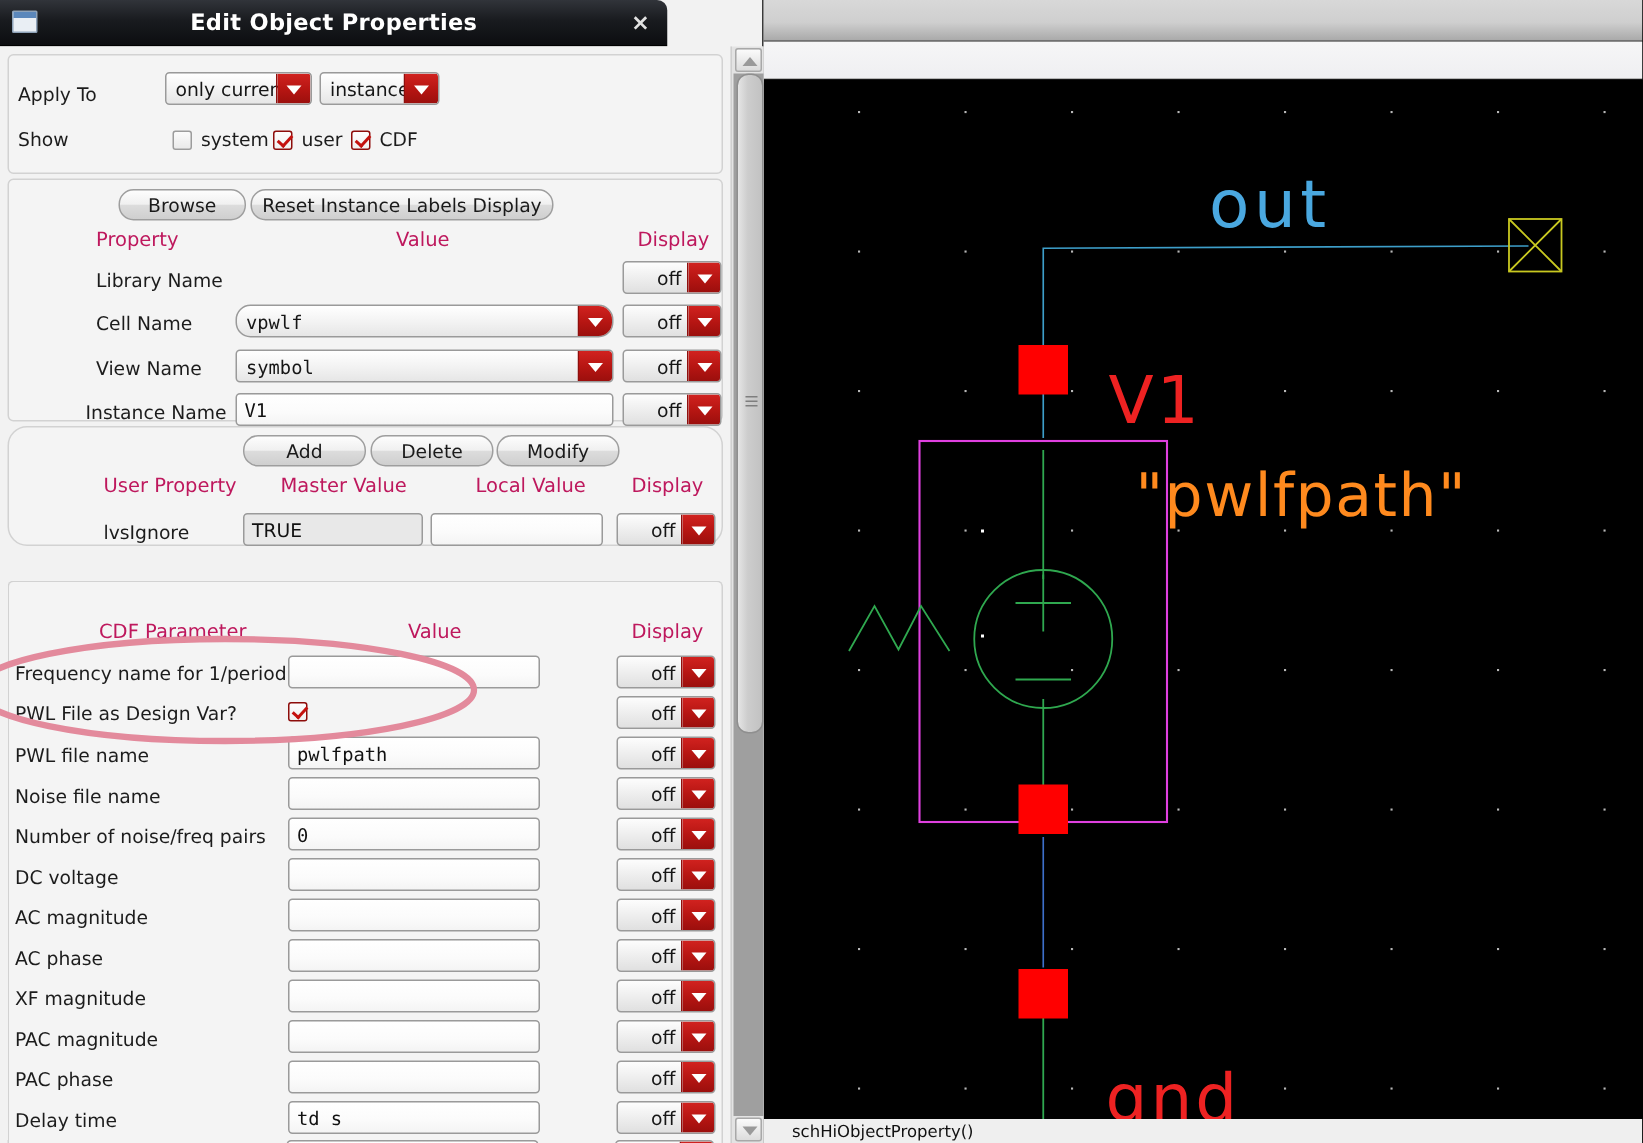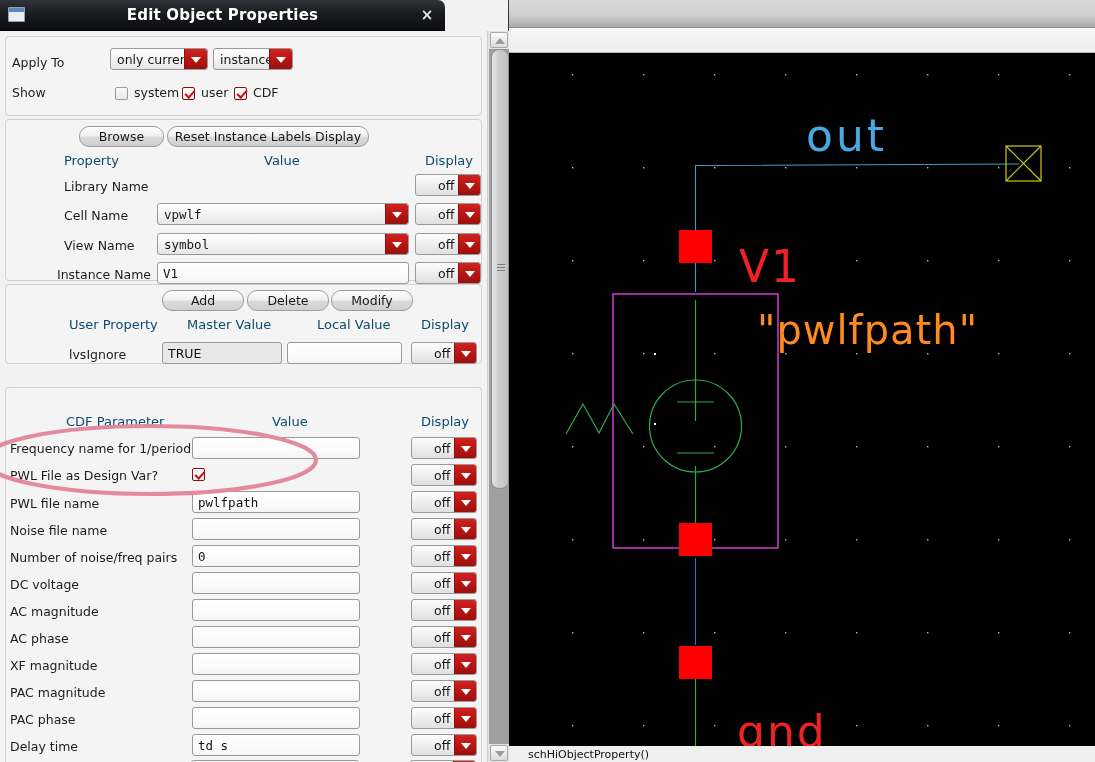--- a/index.html
+++ b/index.html
@@ -114,29 +114,29 @@
 
   .panes { position: absolute; left: 0; top: 0; width: 487px; height: 731px; }
 
   .group {
     position: absolute; left: 5px; width: 477px;
     background: #f4f4f4;
     border: 1px solid #d2d2d2; border-radius: 4px;
   }
   .grp1 { top: 5px; height: 80px; }
   .grp2 { top: 88px; height: 162px; }
-  .grp3 { top: 253px; height: 80px; }
+  .grp3 { top: 253px; height: 80px; border-radius: 13px; }
   .grp4 { top: 356px; height: 373px; border-bottom: none;
           border-bottom-left-radius: 0; border-bottom-right-radius: 0; }
 
   .lbl {
     position: absolute; font-size: 12.5px; color: #1c1c1c;
     white-space: nowrap;
   }
-  .lbl-hdr { font-size: 13px; color: #0c4a6e; }
+  .lbl-hdr { font-size: 13px; color: #be185d; }
 
   
   .combo {
     position: absolute; height: 22px;
     background: linear-gradient(to bottom,#ffffff,#f2f2f2 55%,#e6e6e6);
     border: 1px solid #9a9a9a; border-radius: 3px;
     font-size: 12.5px; color: #161616; line-height: 21px; padding-left: 6px;
     white-space: nowrap; overflow: hidden;
   }
   .combo .arw {
@@ -404,21 +404,21 @@
           <div class="lbl lbl-hdr" style="left:419px; top:33px;">Display</div>
 
           <div class="lbl" style="left:58px; top:59px;">Library Name</div>
           <div class="dispsel" style="left:409px; top:54px;">
             <span>off</span>
             <span class="arw"></span>
           </div>
 
           <div class="lbl" style="left:58px; top:88px;">Cell Name</div>
           <div class="combo" style="left:151px; top:83px; width:252px;
-               font-family:'DejaVu Sans Mono',monospace;">
+               font-family:'DejaVu Sans Mono',monospace;border-radius:10px;">
             <span>vpwlf</span>
             <span class="arw"></span>
           </div>
           <div class="dispsel" style="left:409px; top:83px;">
             <span>off</span>
             <span class="arw"></span>
           </div>
 
           <div class="lbl" style="left:58px; top:118px;">View Name</div>
           <div class="combo" style="left:151px; top:113px; width:252px;

